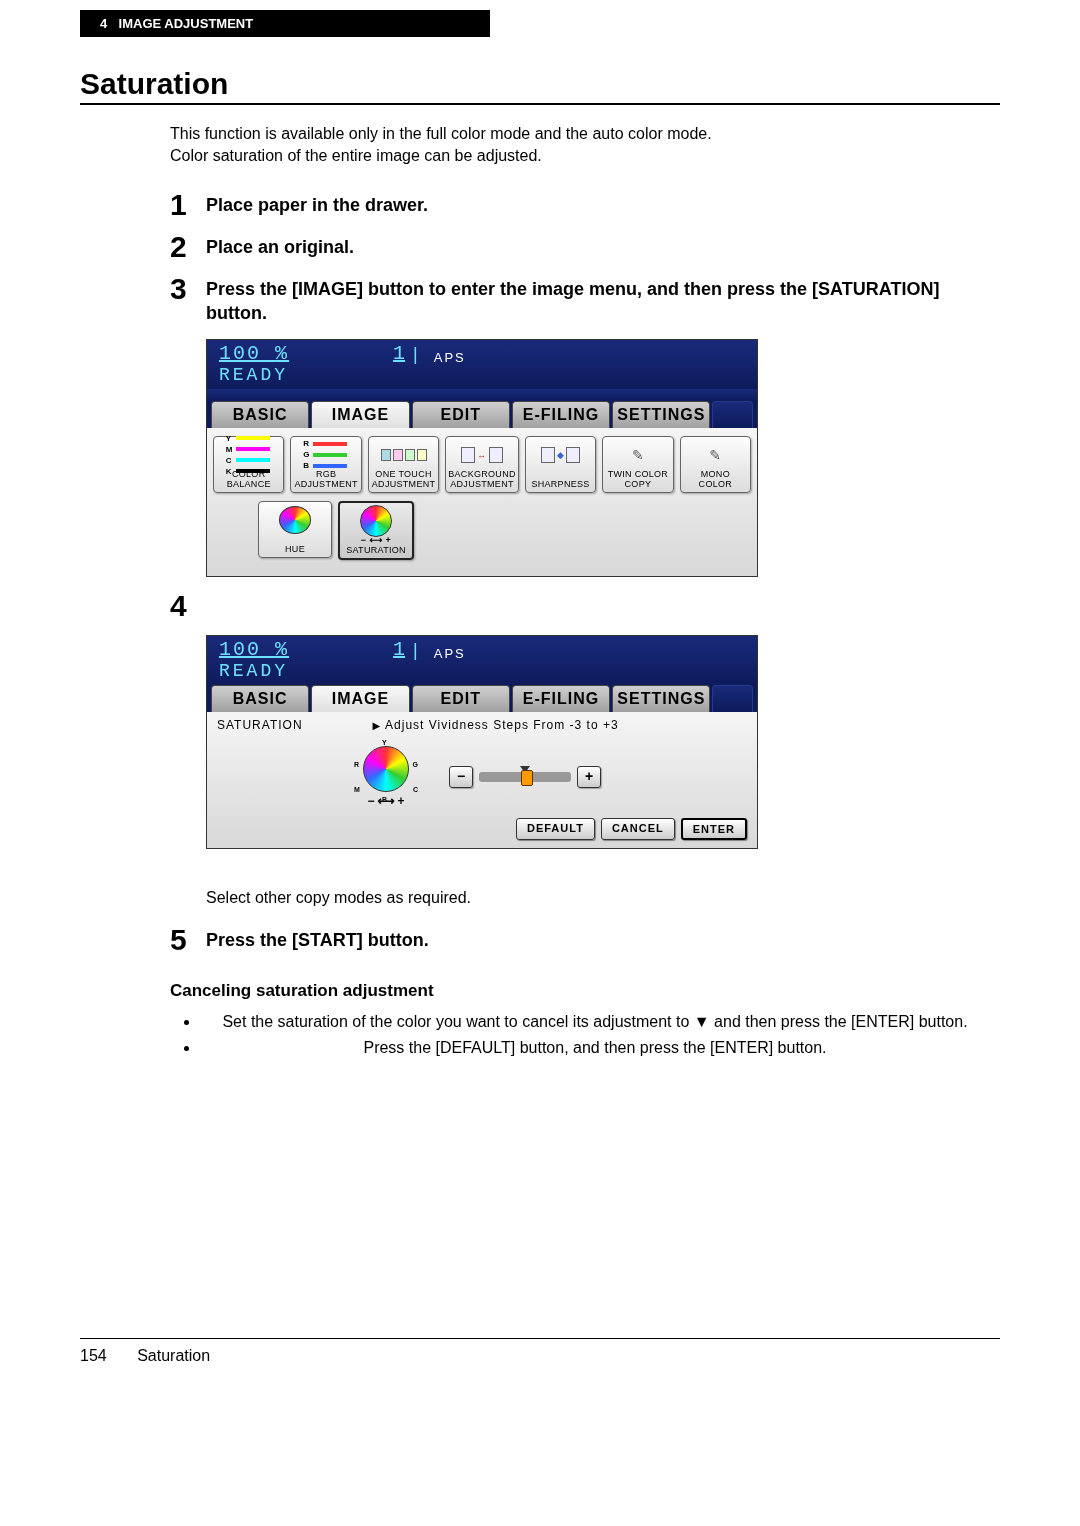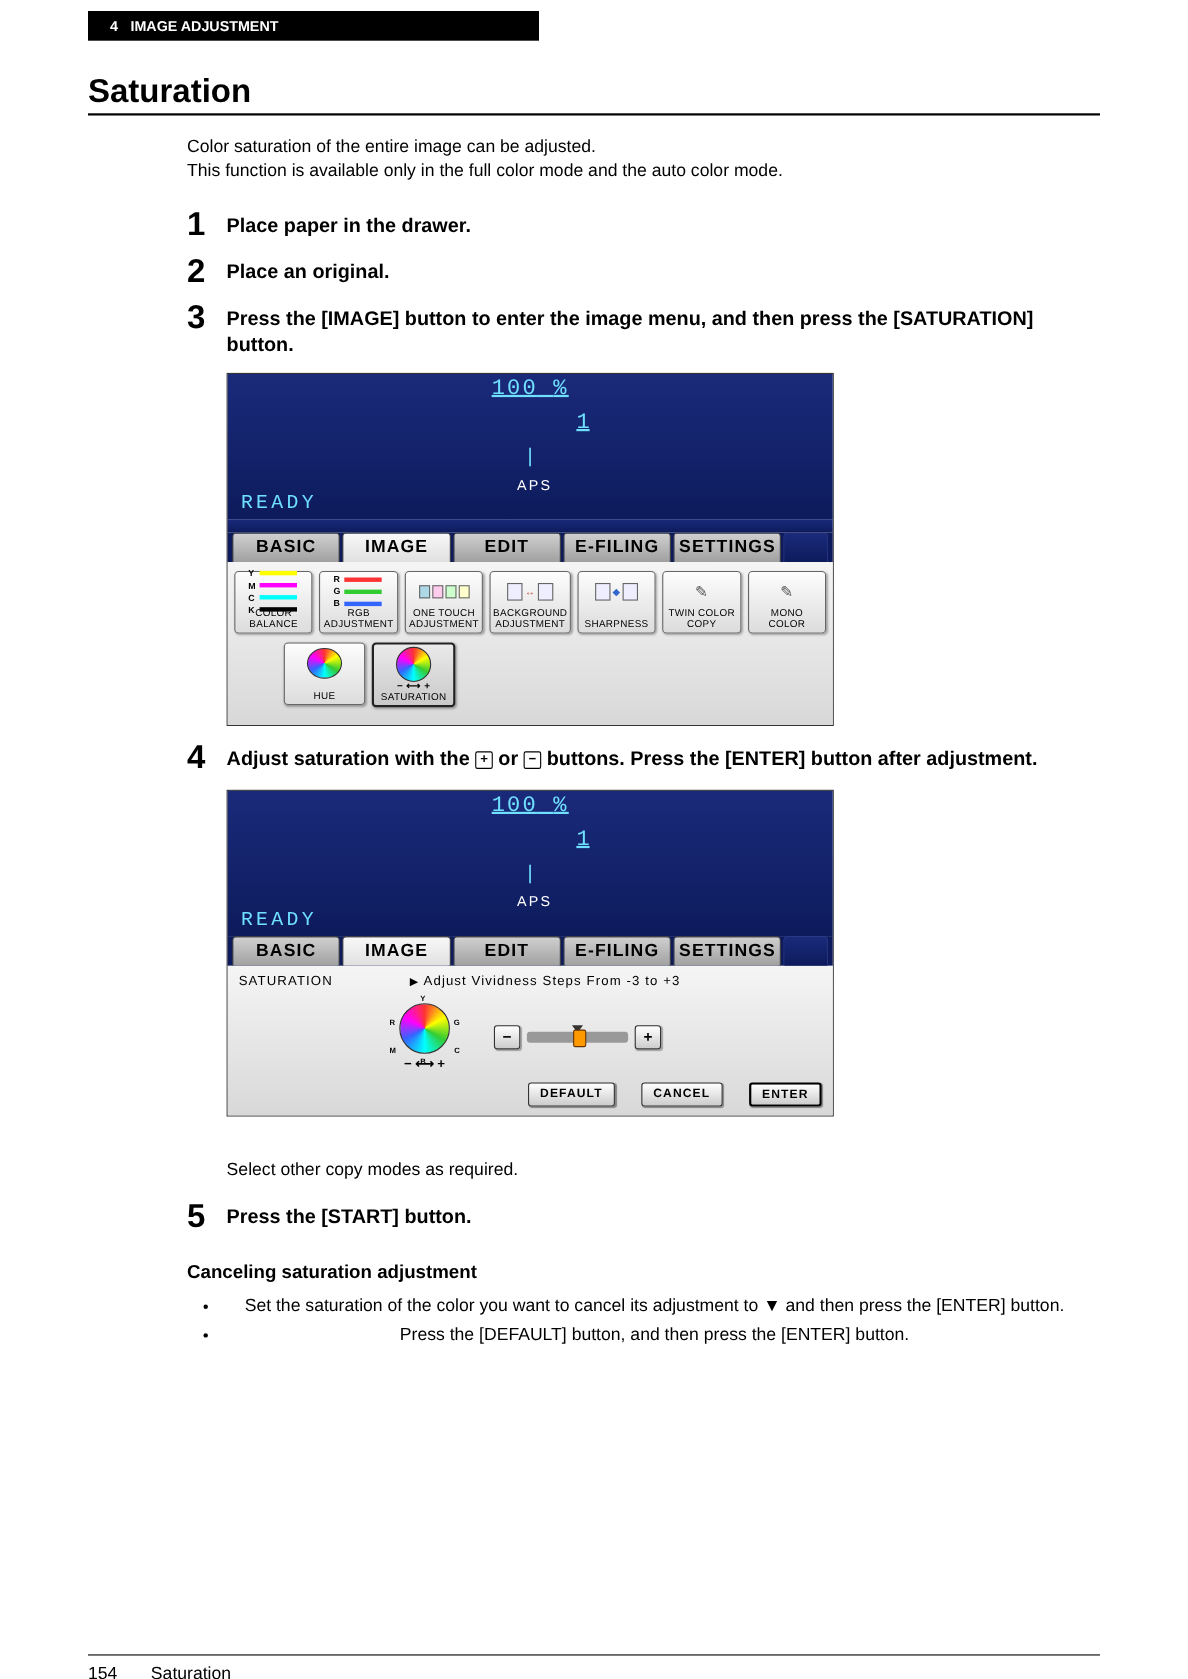--- a/index.html
+++ b/index.html
@@ -113,24 +113,23 @@
   }
   .status-bar {
     background: linear-gradient(#1a2a7a, #0d1b5c);
     color: #fff;
     padding: 0;
     display: flex;
     flex-direction: column;
   }
   .status-top {
     display: flex;
-    align-items: center;
+    align-items: flex-end;
     gap: 8px;
     padding: 2px 12px 0 12px;
-    flex-direction: column;
   }
   .status-pct {
     color: #6fe0ff;
     font-family: "Courier New", monospace;
     font-size: 20px;
     letter-spacing: 2px;
     text-decoration: underline;
   }
   .status-divider {
     color: #6fe0ff;
@@ -275,21 +274,21 @@
     text-align:center;font-size:14px;font-weight:bold;line-height:18px;border-radius:3px;
     box-shadow:1px 1px 1px rgba(0,0,0,0.3);
   }
   .slider-track{
     width:92px;height:10px;background:#999;border-radius:3px;position:relative;
   }
   .slider-track::before{content:'';position:absolute;left:50%;top:-6px;width:0;height:0;
     border-left:5px solid transparent;border-right:5px solid transparent;border-top:7px solid #333;transform:translateX(-50%);}
   .slider-thumb{position:absolute;left:46%;top:-2px;width:10px;height:14px;background:#f90;border:1px solid #630;border-radius:2px;}
   .action-row{
-    display:flex;justify-content:flex-end;gap:24px;padding:6px 4px 0 4px;
+    display:flex;justify-content:flex-end;gap:6px;padding:6px 4px 0 4px;
   }
   .act-btn{
     border:1px solid #333;background:linear-gradient(#fff,#ccc);padding:3px 10px;
     font-size:11px;font-weight:bold;letter-spacing:1px;border-radius:3px;
     box-shadow:1px 1px 1px rgba(0,0,0,0.4);
   }
   .act-btn.enter{border:2px solid #000;}
 </style>
 </head>
 <body>
@@ -299,22 +298,22 @@
   <div class="header-bar">
     <span class="num">4</span>
     &nbsp;
     <span>IMAGE ADJUSTMENT</span>
   </div>
 
   <h1 class="title">Saturation</h1>
   <hr class="title-rule">
 
   <div class="intro">
+    <div>This function is available only in the full color mode and the auto color mode.</div>
     <div>Color saturation of the entire image can be adjusted.</div>
-    <div>This function is available only in the full color mode and the auto color mode.</div>
   </div>
 
   <div class="step">
     <div class="step-num">1</div>
     <div class="step-text">Place paper in the drawer.</div>
   </div>
 
   <div class="step">
     <div class="step-num">2</div>
     <div class="step-text">Place an original.</div>
@@ -455,27 +454,20 @@
               <span>+</span>
             </div>
           <span>SATURATION</span>
         </div>
       </div>
     </div>
   </div>
 
   <div class="step">
     <div class="step-num">4</div>
-    <div class="step-text">
-      <span>Adjust saturation with the </span>
-      <span class="inline-icon">+</span>
-      <span> or </span>
-      <span class="inline-icon">−</span>
-      <span> buttons. Press the [ENTER] button after adjustment.</span>
-    </div>
   </div>
 
   <div class="screen">
     <div class="status-bar">
       <div class="status-top">
         <span class="status-pct">
           <span>100</span>&nbsp;<span>%</span>
         </span>
         <span class="status-count">1</span>
         <span class="status-divider">|</span>

